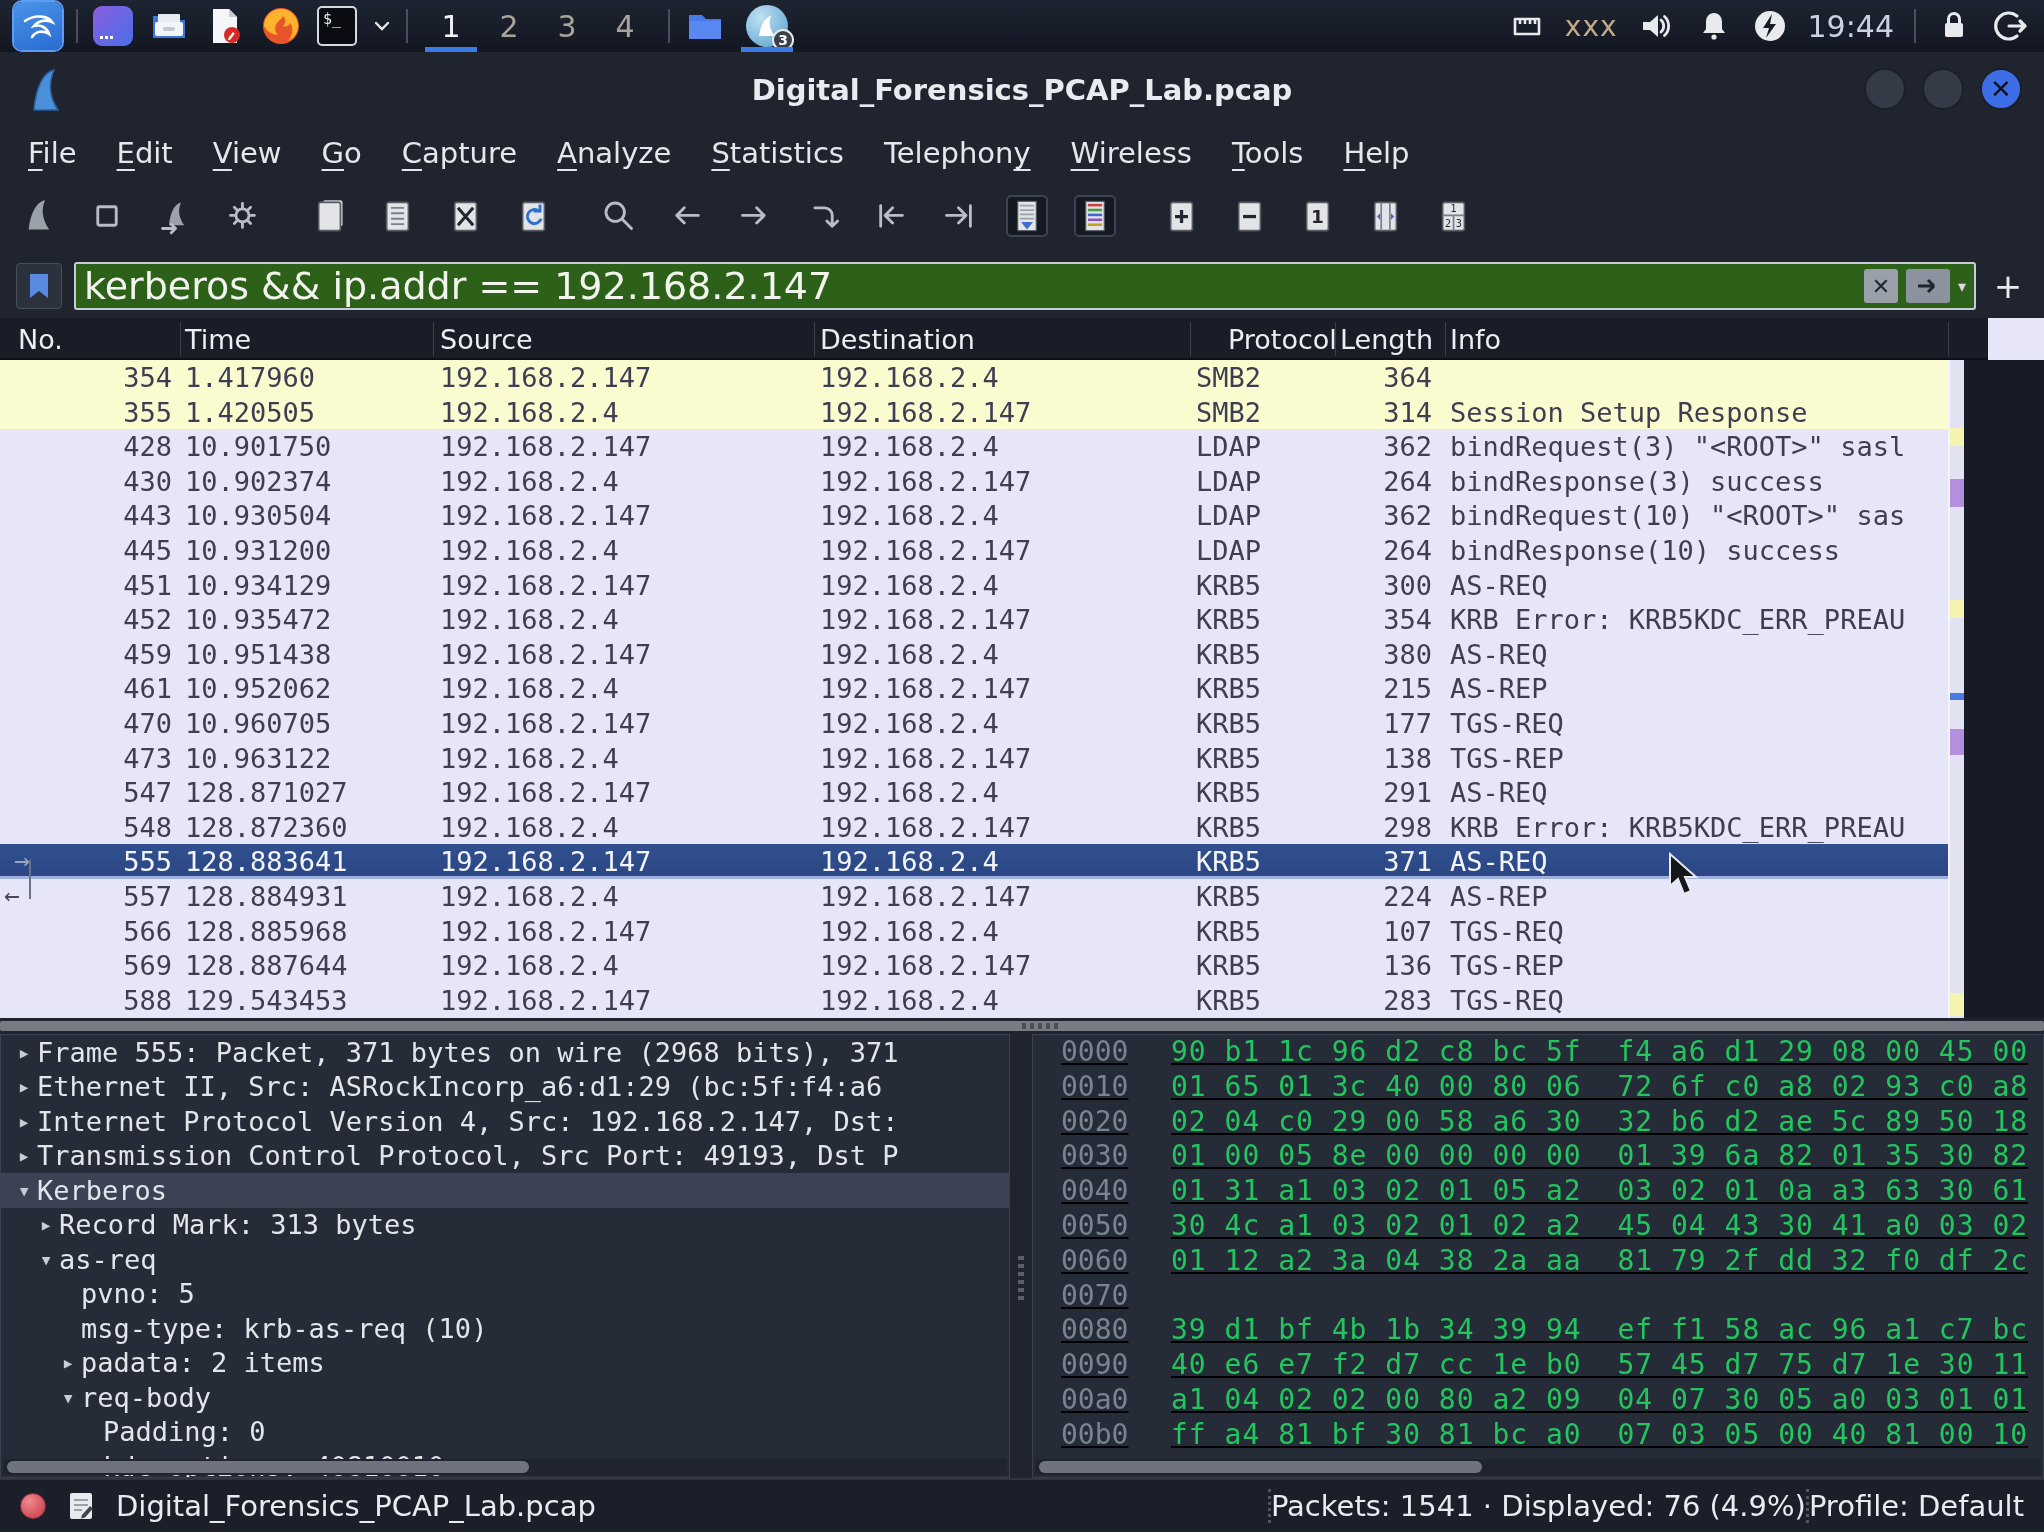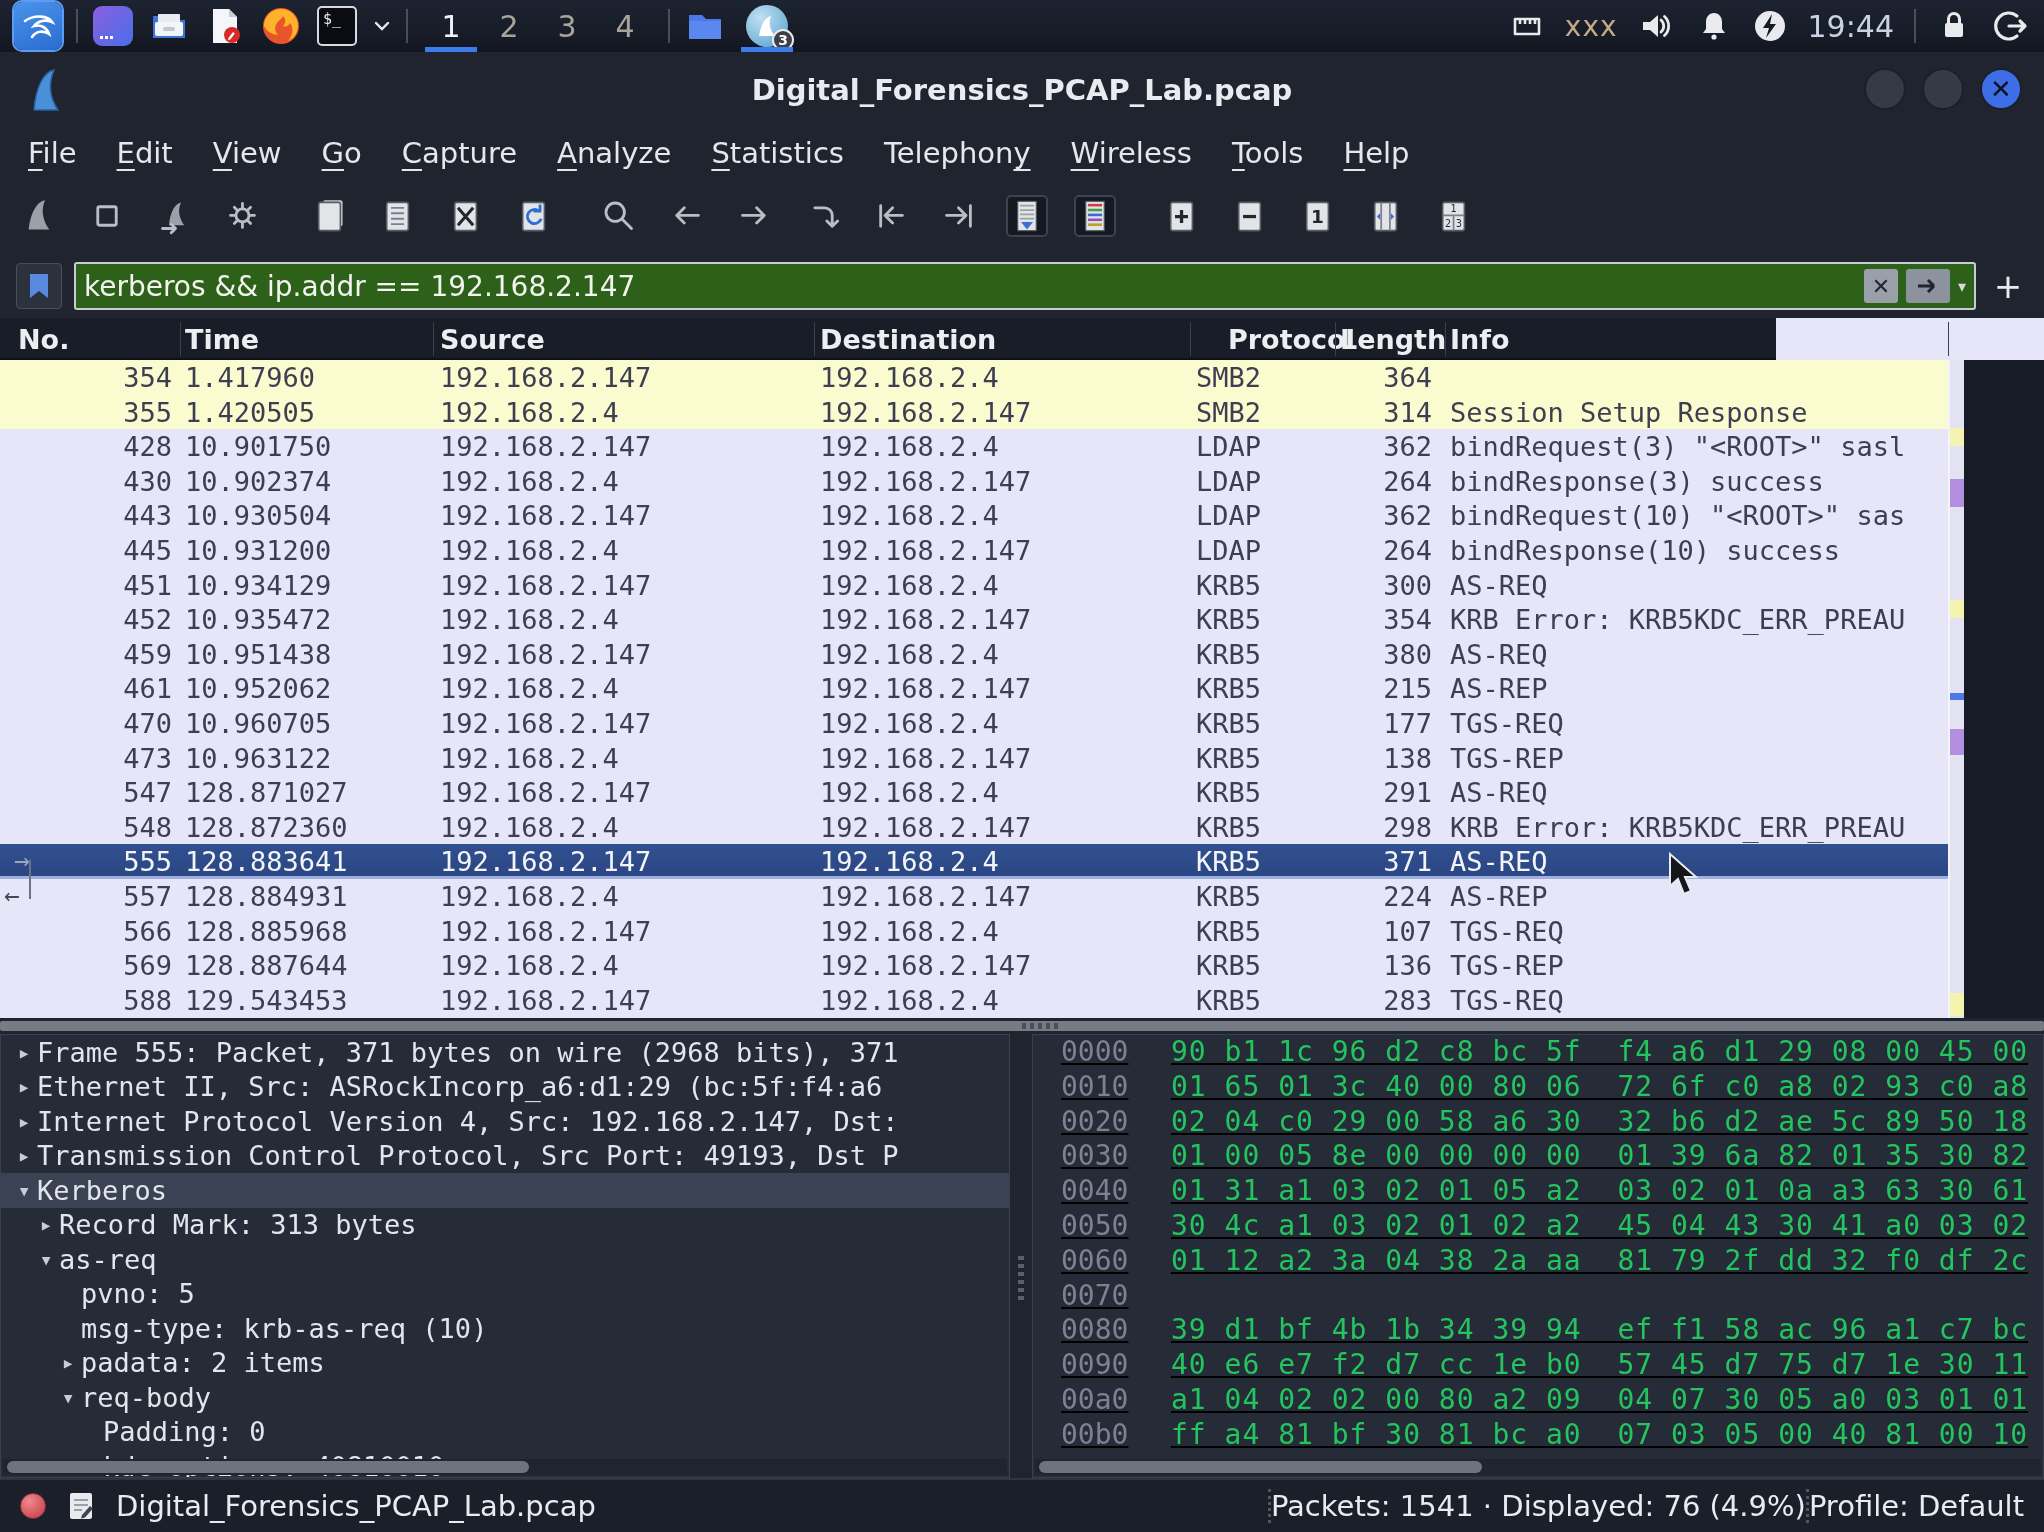--- a/index.html
+++ b/index.html
@@ -56,31 +56,31 @@
   .tb-group { display:flex; align-items:center; gap:26px; margin-right:44px; }
   .tb-icon { width:42px; height:42px; display:flex; align-items:center; justify-content:center; }
   .tb-icon.pressed { background:#151922; border:2px solid #3c4352; border-radius:5px; }
 
   #filterbar { height:64px; display:flex; align-items:center; padding:0 16px; gap:12px; }
   #fb-bookmark { width:46px; height:46px; background:#2b313d; border:1px solid #484e5a; border-radius:4px;
           display:flex; align-items:center; justify-content:center; }
   #fb-field { flex:1; height:48px; background:#2d6018; border:2px solid #c8ccd4; border-radius:3px;
           display:flex; align-items:center; padding:0 8px; gap:8px; }
   #fb-input { flex:1; background:transparent; border:none; outline:none; color:#f2f4ee;
-          font-size:28px; font-family:"DejaVu Sans",sans-serif; }
+          font-size:38px; font-family:"DejaVu Sans",sans-serif; }
   .fb-btn { width:34px; height:34px; background:#9aa0aa; border-radius:3px; color:#23272f;
           display:flex; align-items:center; justify-content:center; font-size:22px; font-weight:bold; }
   .fb-btn.apply { width:44px; background:#8d939e; }
   #fb-caret { color:#d8dade; font-size:16px; }
   #fb-plus { width:40px; text-align:center; color:#e8eaee; font-size:34px; }
 
   
   #packetlist { position:relative; height:700px; background:#e7e6f8; overflow:hidden; }
-  #plheader { position:absolute; left:0; top:0; width:1776px; height:42px; background:#191d27;
-          border-bottom:2px solid #0d1018;font-weight:bold; }
+  #plheader { position:absolute; left:0; top:0; width:1988px; height:42px; background:#191d27;
+          border-bottom:2px solid #0d1018; }
   .hcol { position:absolute; top:6px; font-size:27px; color:#eceef2; white-space:pre; }
   .hsep { position:absolute; top:4px; width:1px; height:34px; background:#3a4050; }
   #plrows { position:absolute; left:0; top:42px; right:96px; bottom:0; }
   .prow { position:relative; height:34.6px; font-family:"DejaVu Sans Mono",monospace; font-size:27px;
           color:#3e3e52; overflow:hidden; }
   .prow.yellow { background:#fbfbd0; }
   .prow.lavender { background:#e7e6f8; }
   .prow.selected { background:linear-gradient(180deg,#31508f,#2b4684); color:#f2f4f8;
           border-bottom:3px solid #9fb0e0; }
   .pcell { position:absolute; top:2px; white-space:pre; }

